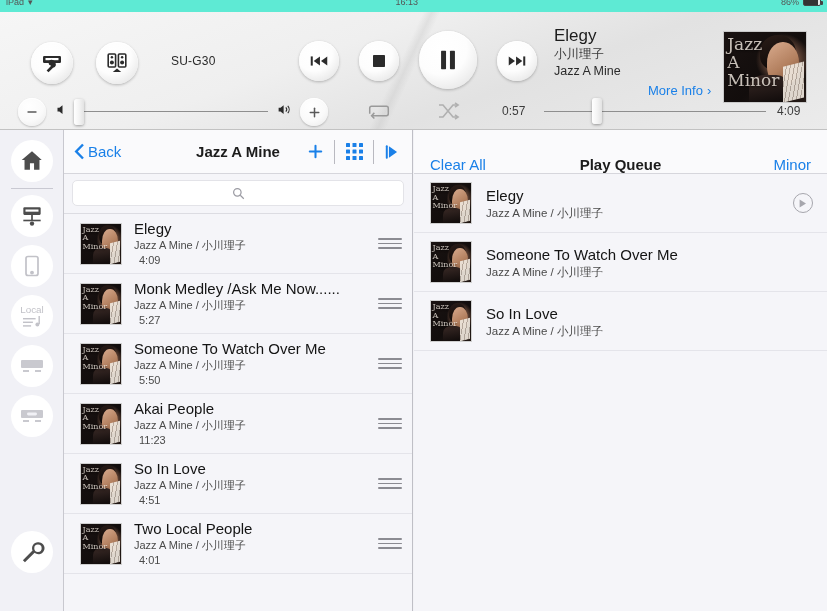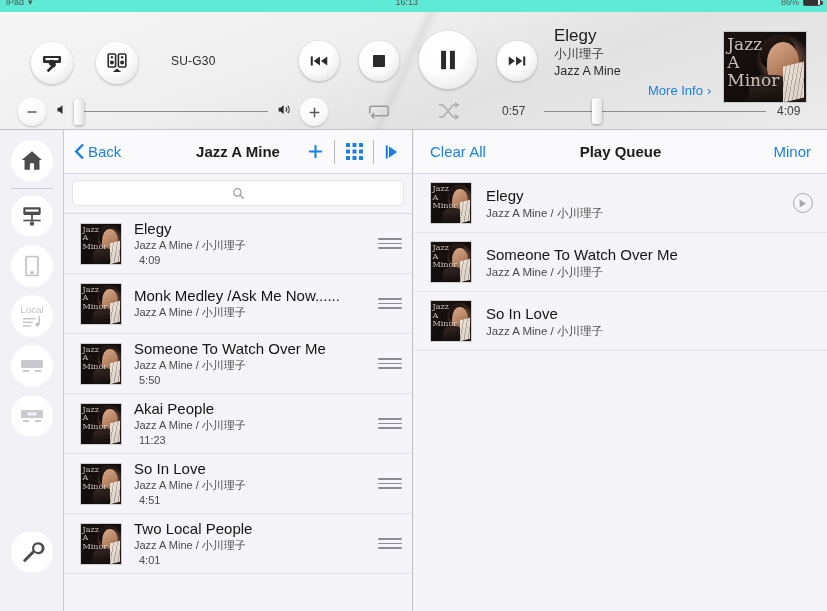--- a/index.html
+++ b/index.html
@@ -196,21 +196,21 @@
     width: 24px; flex:0 0 24px; display:flex; flex-direction:column; gap:3px;
     cursor: grab;
   }
   .drag i { display:block; height:1.5px; background:#8b8b92; border-radius:1px; }
 
   .queue {
     position: absolute; left: 414px; top: 0; width: 413px; height: 481px;
     background: #f5f5f9;
   }
   .q-toolbar {
-    height: 44px; display: flex; align-items: center; position: relative;
+    height: 44px; display: flex; align-items: flex-end; position: relative;
     background: #fafafc; border-bottom: 1px solid #d6d6dc;
   }
   .q-clear { margin-left: 16px; font-size: 15px; color: #1a80e8; cursor: pointer; }
   .q-title {
     position:absolute; left:0; right:0; text-align:center;
     font-size:15px; font-weight:bold; color:#1c1c1c; pointer-events:none;
   }
   .q-edit { margin-left:auto; margin-right:16px; font-size:15px; color:#1a80e8; cursor:pointer; }
   .qrow {
     display:flex; align-items:center; height: 59px; padding: 0 14px 0 16px;
@@ -519,20 +519,21 @@
               <div class="art-bg"></div>
               <div class="art-hair"></div>
               <div class="art-face"></div>
               <div class="art-dress"></div>
               <div class="art-keys"></div>
               <div class="art-script" style="font-size:8px">Jazz A Minor</div>
             </div>
             <div class="tmeta">
               <div class="t-title">Monk Medley /Ask Me Now......</div>
               <div class="t-sub">Jazz A Mine / 小川理子</div>
+              <div class="t-dur">5:27</div>
             </div>
             <div class="drag">
               <i></i>
               <i></i>
               <i></i>
             </div>
           </div>
           <div class="track">
             <div class="thumb">
               <div class="art-bg"></div>

